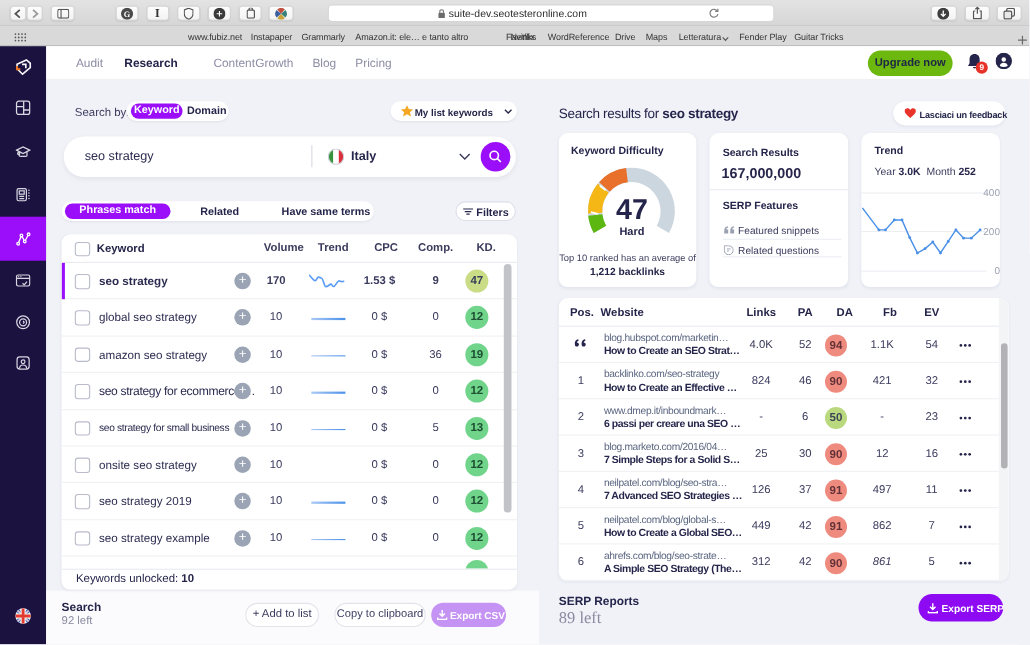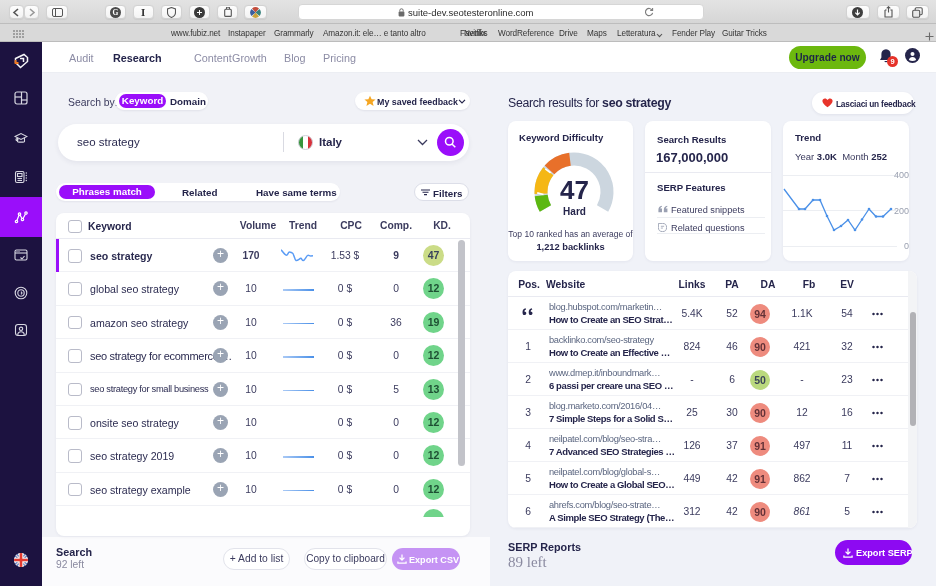--- a/index.html
+++ b/index.html
@@ -293,21 +293,21 @@
   <div id="rightbg"></div>
 
   <span class="abs" style="left:68px; top:96.5px; font-size:10.4px; color:#3b3b5e;">Search by:</span>
   <div class="abs pill" style="left:115px; top:92px; width:93px; height:18px; background:#fff; box-shadow:0 1px 2px rgba(40,40,80,.08);"></div>
   <div class="abs pill" style="left:119px; top:94px; width:47px; height:14px; background:#9a0efa; color:#fff; font-size:9.8px; font-weight:bold; text-align:center; line-height:14px;">Keyword</div>
   <span class="abs" style="left:170px; top:95.5px; font-size:9.8px; font-weight:bold; color:#25254b;">Domain</span>
   <div class="abs pill" style="left:355px; top:92px; width:115px; height:18px; background:#fff; box-shadow:0 1px 2px rgba(40,40,80,.08);"></div>
   <svg class="abs" style="left:364px; top:94.5px;" width="12" height="12" viewBox="0 0 11 11">
       <path d="M5.5 0.6 L7 3.8 L10.6 4.1 L7.9 6.4 L8.8 10 L5.5 8.1 L2.2 10 L3.1 6.4 L0.4 4.1 L4 3.8 Z" fill="#f5a623"></path>
     </svg>
-  <span class="abs" style="left:377px; top:96.5px; font-size:8.9px; font-weight:bold; color:#25254b; white-space:nowrap;">My saved feedback</span>
+  <span class="abs" style="left:377px; top:96.5px; font-size:8.9px; font-weight:bold; color:#25254b; white-space:nowrap;">My list keywords</span>
   <svg class="abs" style="left:458px; top:98.5px;" width="8" height="5">
       <path d="M1 0.8 L4 3.8 L7 0.8" stroke="#25254b" stroke-width="1.2" fill="none"></path>
     </svg>
 
   <div class="abs" style="left:58px; top:124px; width:411px; height:37px; border-radius:18.5px; background:#fff; box-shadow:0 2px 5px rgba(40,40,80,.07);"></div>
   <span class="abs" style="left:77px; top:136px; font-size:11.5px; color:#2b2b50;">seo strategy</span>
   <div class="abs" style="left:283px; top:132px; width:1px; height:20px; background:#d9dae2;"></div>
   <svg class="abs" style="left:298px; top:134.5px;" width="15" height="15" viewBox="0 0 15 15">
     <clipPath id="itf">
         <circle cx="7.5" cy="7.5" r="7"></circle>
@@ -351,21 +351,21 @@
     </div>
     <div class="krow" style="top:26.0px;">
       <div class="abs" style="left:0; top:0; width:3px; height:33.4px; background:#9a0efa;"></div>
       <div class="cb"></div>
       <span class="abs" style="left:34px; top:11px; font-size:10.6px; font-weight:bold; color:#2b2b50; white-space:nowrap;">seo strategy</span>
       <div class="pluscirc">+</div>
       <span class="cell" style="left:175px; width:40px; font-weight:bold; ">170</span>
       <svg class="abs" style="left:225px; top:10px;" width="34" height="14" viewBox="0 0 34 14">
           <path d="M0 0.8 C2.5 3.5 4 6.2 5.5 6.2 C7 6.2 7 3 8.5 3 C9.8 3 10.4 3.8 11.3 3.9 C12.8 4.2 13.6 11 15 11.5 C16.6 12 18.6 9.4 19.8 9.3 C20.8 9.2 20.9 11.4 22.2 11.5 C23.8 11.5 25.4 6.8 26.8 6.4 C27.9 6.1 28.6 7.1 29.8 7 L32 6.7" stroke="#5b9cf5" stroke-width="1.5" fill="none"></path>
         </svg>
-      <span class="cell" style="left:269px; width:40px; font-weight:normal; ">1.53 $</span>
+      <span class="cell" style="left:269px; width:40px; font-weight:bold; ">1.53 $</span>
       <span class="cell" style="left:320px; width:40px; font-weight:bold; ">9</span>
       <div class="kd y">47</div>
     </div>
     <div class="krow" style="top:59.4px;">
       <div class="cb"></div>
       <span class="abs" style="left:34px; top:11px; font-size:10.6px; color:#2b2b50; white-space:nowrap;">global seo strategy</span>
       <div class="pluscirc">+</div>
       <span class="cell" style="left:175px; width:40px; ">10</span>
       <div class="abs" style="left:227px; top:17px; width:31px; height:1.5px; background:linear-gradient(90deg,#a9c9f5,#4a90e8);"></div>
       <span class="cell" style="left:269px; width:40px; ">0 $</span>
@@ -428,20 +428,23 @@
       <span class="cell" style="left:175px; width:40px; ">10</span>
       <div class="abs" style="left:227px; top:17px; width:31px; height:1.5px; background:linear-gradient(90deg,#a9c9f5,#4a90e8);"></div>
       <span class="cell" style="left:269px; width:40px; ">0 $</span>
       <span class="cell" style="left:320px; width:40px; ">0</span>
       <div class="kd g">12</div>
     </div>
     <div class="abs" style="left:0; top:293.2px; width:414px; height:10.8px; overflow:hidden;">
       <div class="kd g" style="top:3px;"></div>
     </div>
 
+    <div class="abs" style="left:0; top:304px; width:414px; height:19px; border-top:1px solid #e9eaf1; background:#fff;">
+      <span class="abs" style="left:13px; top:2.5px; font-size:10.4px; color:#25254b;">Keywords unlocked: <b>10</b></span>
+    </div>
 
     <div class="abs" style="left:402px; top:27px; width:7px; height:226px; background:#c2c3c9; border-radius:4px;"></div>
   </div>
 
   <span class="abs b" style="left:56px; top:546px; font-size:10.8px; color:#25254b;">Search</span>
   <span class="abs" style="left:56px; top:559px; font-size:10.3px; color:#8a8aa0;">92 left</span>
   <div class="abs pill" style="left:223px; top:548px; width:67px; height:22px; background:#fff; border:1px solid #e2e3eb; color:#3b3b5e; font-size:10.3px; text-align:center; line-height:20px; white-space:nowrap;">+ Add to list</div>
   <div class="abs pill" style="left:304px; top:548px; width:83px; height:22px; background:#fff; border:1px solid #e2e3eb; color:#3b3b5e; font-size:10.1px; text-align:center; line-height:20px; white-space:nowrap;">Copy to clipboard</div>
   <div class="abs pill" style="left:392px; top:548px; width:68px; height:22px; background:#c593f4;"></div>
   <svg class="abs" style="left:397px; top:554px;" width="10" height="10" viewBox="0 0 11 11">
@@ -529,21 +532,21 @@
       <span class="shead" style="left:243px; width:34px;">DA</span>
       <span class="shead" style="left:284px; width:34px;">Fb</span>
       <span class="shead" style="left:322px; width:34px;">EV</span>
     </div>
     <div class="srow" style="top:26px;">
       <svg class="abs" style="left:14px; top:11px;" width="13" height="10" viewBox="0 0 13 10">
           <path d="M0.5 4.2 C0.5 2 1.6 0.7 3.6 0.3 L4.1 1.5 C3 1.9 2.5 2.6 2.4 3.4 C3.5 3.4 4.3 4.1 4.3 5.2 C4.3 6.3 3.5 7.1 2.4 7.1 C1.2 7.1 0.5 6.1 0.5 4.2 Z M6.7 4.2 C6.7 2 7.8 0.7 9.8 0.3 L10.3 1.5 C9.2 1.9 8.7 2.6 8.6 3.4 C9.7 3.4 10.5 4.1 10.5 5.2 C10.5 6.3 9.7 7.1 8.6 7.1 C7.4 7.1 6.7 6.1 6.7 4.2 Z" fill="#25254b"></path>
         </svg>
       <span class="surl">blog.hubspot.com/marketin…</span>
       <span class="stitle">How to Create an SEO Strat…</span>
-      <span class="scell" style="left:164px; width:40px;">5.4K</span>
+      <span class="scell" style="left:164px; width:40px;">4.0K</span>
       <span class="scell" style="left:207px; width:34px;">52</span>
       <div class="da">94</div>
       <span class="scell" style="left:277px; width:34px;">1.1K</span>
       <span class="scell" style="left:322px; width:34px;">54</span>
       <svg class="abs" style="left:364px; top:15px;" width="11" height="4">
           <g fill="#25254b">
             <circle cx="1.5" cy="2" r="1.25"></circle>
             <circle cx="5.5" cy="2" r="1.25"></circle>
             <circle cx="9.5" cy="2" r="1.25"></circle>
           </g>

